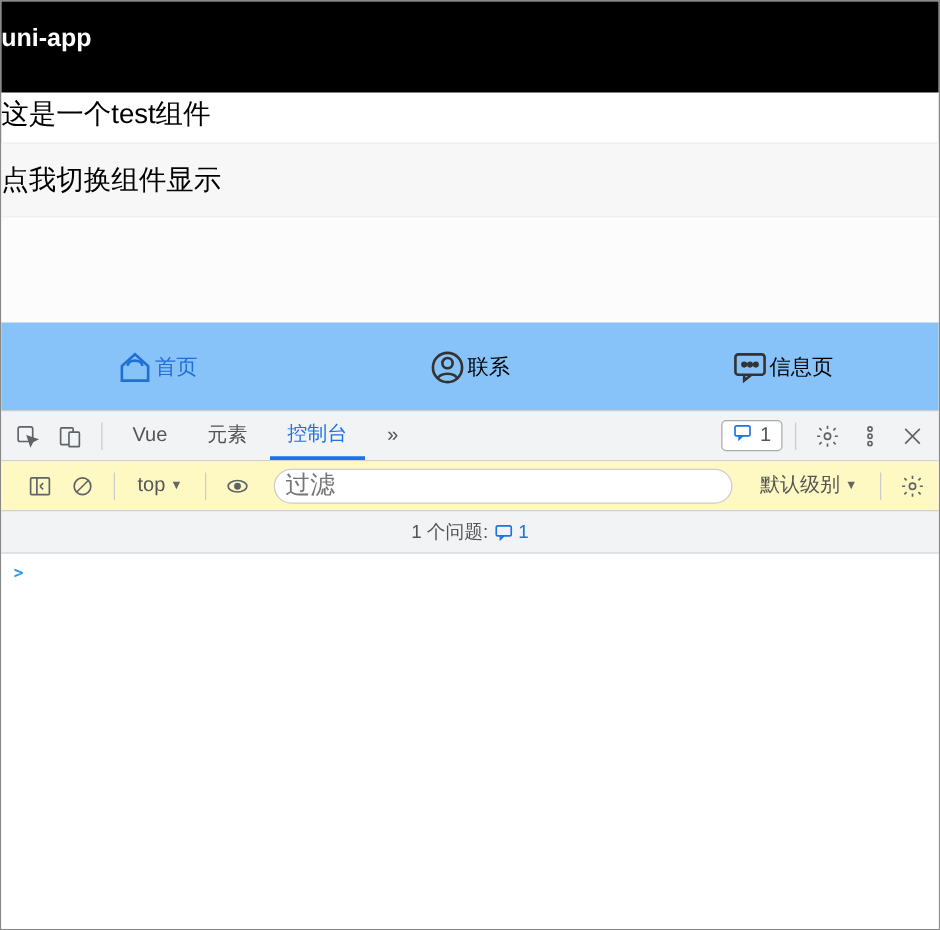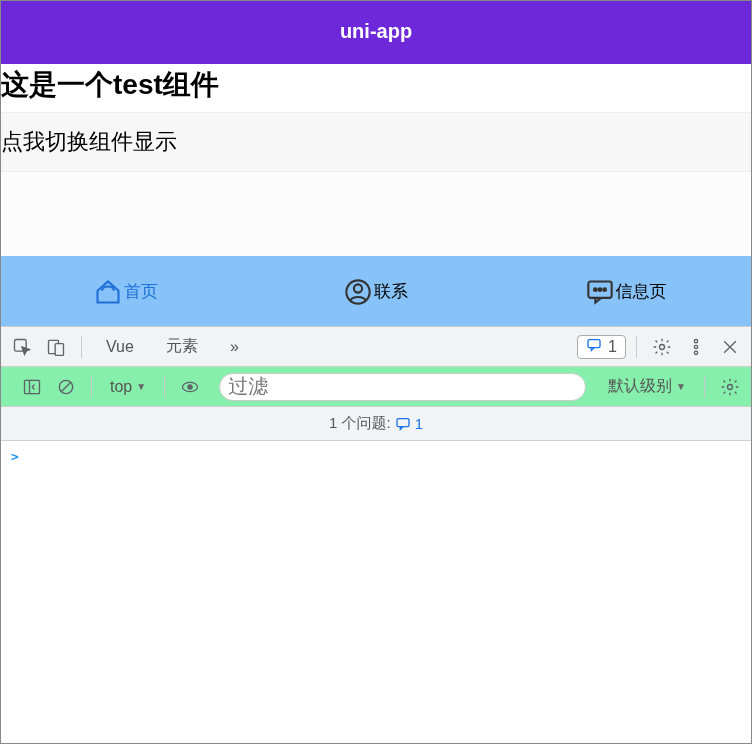--- a/index.html
+++ b/index.html
@@ -1,33 +1,33 @@
 <!DOCTYPE html>
 <html><head>
   <meta charset="utf-8">
   <style>
     * { margin: 0; padding: 0; box-sizing: border-box; }
     body { font-family: "Microsoft YaHei", Arial, sans-serif; width: 752px; height: 744px; border: 1px solid #888; background: #fff; overflow: hidden; }
 
     
-    .app-header { background: #6d28d9; color: #fff; text-align: center; font-weight: bold; font-size: 20px; height: 63px; line-height: 60px; }
-    .component-label { font-size: 28px; padding: 2px 0 2px 0; font-weight: bold; }
+    .app-header { background: #000000; color: #fff; font-weight: bold; font-size: 20px; height: 73px; line-height: 60px; }
+    .component-label { font-size: 22px; padding: 2px 0 2px 0; }
     .toggle-btn { font-size: 22px; background: #f7f7f7; border: 1px solid #eee; border-left: none; border-right: none; padding: 14px 0; margin-top: 6px; }
     .blank { height: 84px; background: #fcfcfc; }
 
     .tabbar { display: flex; background: #87c3f8; height: 70px; }
     .tab { flex: 1; display: flex; align-items: center; justify-content: center; gap: 2px; font-size: 17px; }
     .tab.active { color: #1e6fd6; }
     .tab .icon { width: 28px; height: 26px; }
     .dots-icon circle { fill: #333; }
 
     
     .devtools { border-top: 1px solid #ccc; background: #f1f3f4; }
     .dt-row { display: flex; align-items: center; height: 40px; border-bottom: 1px solid #d0d0d0; padding: 0 6px; gap: 4px; color: #555; justify-content: center; }
-    .dt-row.secondary { background: #86efac; padding-left: 16px; }
+    .dt-row.secondary { background: #fef9c3; padding-left: 16px; }
     .sep { width: 1px; height: 22px; background: #ccc; margin: 0 6px; }
     .dt-tab { padding: 0 14px; height: 100%; display: flex; align-items: center; font-size: 16px; cursor: pointer; }
     .dt-tab.active { color: #1a73e8; border-bottom: 3px solid #1a73e8; padding-bottom: 0; }
     .spacer { flex: 1; }
     .pill { border: 1px solid #aaa; border-radius: 4px; padding: 1px 8px; display: flex; align-items: center; gap: 6px; background: #fff; }
     .pill svg { width: 16px; height: 16px; }
     .icon-btn { width: 30px; height: 30px; display: flex; align-items: center; justify-content: center; cursor: pointer; }
     .icon-btn svg { width: 20px; height: 20px; stroke: #5f6368; fill: none; stroke-width: 1.6; }
     .dropdown { padding: 2px 8px; display: flex; align-items: center; gap: 4px; border-radius: 3px; cursor: pointer; }
     .tri { font-size: 10px; color: #666; }
@@ -103,20 +103,23 @@
           <rect x="11" y="8" width="10" height="14" rx="1" fill="#f1f3f4"></rect>
         </svg>
     </div>
     <div class="sep"></div>
     <div class="dt-tab">
         <span>Vue</span>
       </div>
     <div class="dt-tab">
         <span>元素</span>
       </div>
+    <div class="dt-tab active">
+        <span>控制台</span>
+      </div>
     <div class="dt-tab">
         <span>»</span>
       </div>
     <div class="spacer"></div>
     <div class="pill">
       <span><svg viewBox="0 0 24 24" fill="none" stroke="#1a73e8" stroke-width="2">
             <rect x="3" y="4" width="18" height="12" rx="2"></rect>
             <path d="M8 16 L8 20 L12 16"></path>
           </svg></span>
       <span>1</span>

